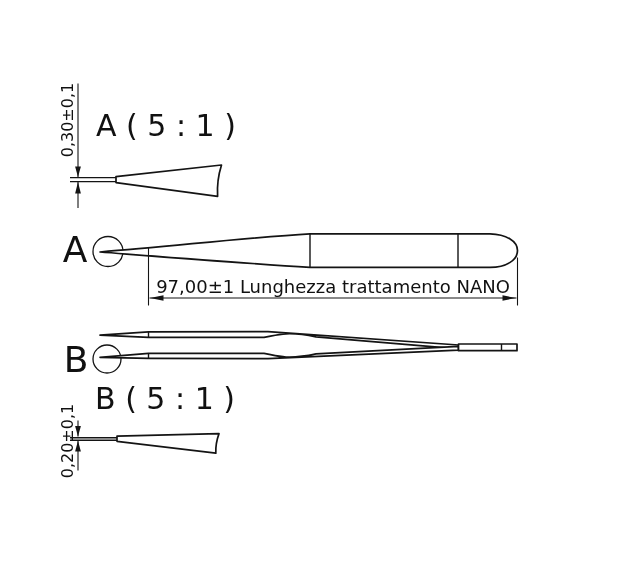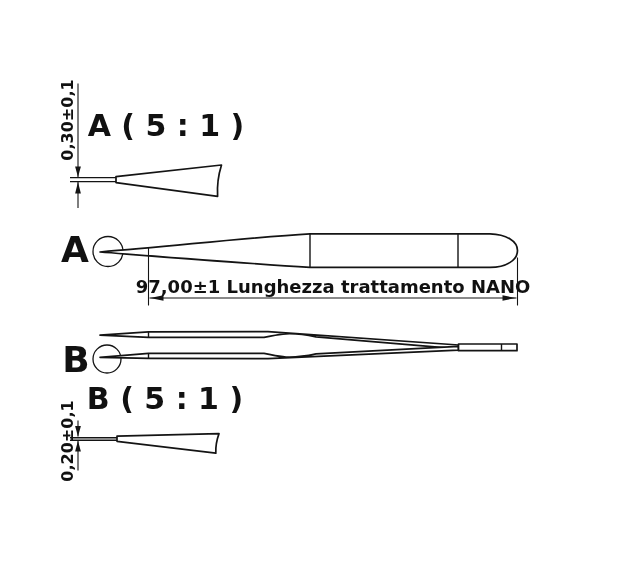--- a/index.html
+++ b/index.html
@@ -1,16 +1,16 @@
 <!DOCTYPE html>
 <html><head>
 <meta charset="utf-8">
 <style>
   html,body{margin:0;padding:0;background:#ffffff;}
-  #canvas{position:relative;width:635px;height:580px;background:#ffffff;overflow:hidden;font-weight:bold;}
+  #canvas{position:relative;width:635px;height:580px;background:#ffffff;overflow:hidden;}
   svg{display:block;}
   text{font-family:"DejaVu Sans",sans-serif;fill:#111111;}
   .view-label{font-size:36px;}
   .detail-title{font-size:30px;}
   .dim-text{font-size:18px;}
   .dim-text-small{font-size:16px;}
   .outline{fill:#ffffff;stroke:#141414;stroke-width:1.7;stroke-linejoin:round;}
   .thinline{stroke:#141414;stroke-width:1.4;fill:none;}
   .dimline{stroke:#141414;stroke-width:1.1;fill:none;}
   .arrow{fill:#141414;stroke:none;}

